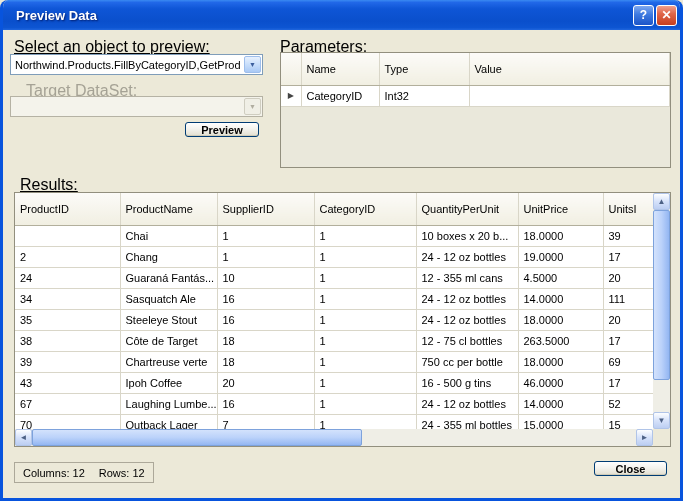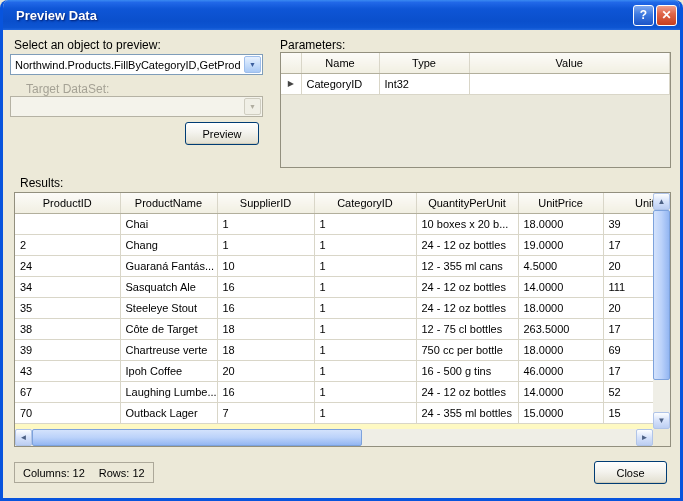--- a/index.html
+++ b/index.html
@@ -32,53 +32,54 @@
   .tb-buttons { display:flex; gap:2px; margin-right:6px; }
   .tb-btn {
     width:21px; height:21px; border:1px solid #fff; border-radius:3px;
     display:flex; align-items:center; justify-content:center;
     color:#fff; font-weight:bold; font-size:12px; cursor:default;
   }
   .tb-btn.help  { background:linear-gradient(180deg,#7FA8EF 0%,#3D79E0 45%,#1C55C8 100%); }
   .tb-btn.close { background:linear-gradient(180deg,#F0A08C 0%,#E0664A 40%,#C63F1F 100%); }
   
   .content { position:absolute; top:30px; left:0; right:0; bottom:0; }
-  .lbl { position:absolute; font-size:12px; white-space:nowrap; }
+  .lbl { position:absolute; font-size:16px; white-space:nowrap;text-decoration:underline; }
   .lbl.disabled { color:#A5A295;margin-left:12px; }
   
   .combo {
     position:absolute; height:21px; background:#fff;
     border:1px solid #7F9DB9; display:flex; align-items:center;
   }
   .combo-text { flex:1; padding:0 4px; white-space:nowrap; overflow:hidden; font-size:11px; }
   .combo-btn {
     width:17px; height:17px; margin:1px; border:1px solid #9EBEEB; border-radius:2px;
     background:linear-gradient(180deg,#E8F1FE 0%,#CBE0FB 45%,#A9C9F5 100%);
     display:flex; align-items:center; justify-content:center;
   }
   .arrow { font-size:7px; color:#3C5E9C; line-height:1; }
   .combo.disabled { background:#F4F3EB; border-color:#B5B2A4; }
   .combo.disabled .combo-btn { background:#F0EFE6; border-color:#CFCDC0; }
   .combo.disabled .arrow { color:#B0ADA0; }
   
   .xp-btn {
-    position:absolute; height:23px; font-family:"Liberation Sans",sans-serif;
+    position:absolute; height:15px; font-family:"Liberation Sans",sans-serif;
     font-size:11px; color:#000;
     border:1px solid #003C74; border-radius:3px;
     background:linear-gradient(180deg,#FFFFFF 0%,#F4F3EE 45%,#E2DFD0 100%);
     box-shadow:inset 0 -1px 0 #CFCBB8;
+    font-weight:bold;
   }
   .preview-btn { left:182px; top:92px; width:74px; }
   .close-btn   { left:591px; top:431px; width:73px; }
   
   table.grid { border-collapse:collapse; table-layout:fixed; font-size:11px; }
   table.grid th {
     background:linear-gradient(180deg,#FCFBF8 0%,#F1EFE2 100%);
     border-right:1px solid #D9D6C8; border-bottom:1px solid #B2AF9C;
-    font-weight:normal; text-align:center; padding:3px 5px; height:20px;
+    font-weight:normal; text-align:left; padding:3px 5px; height:32px;
     white-space:nowrap; overflow:hidden;
   }
   table.grid td {
     background:#fff; border-right:1px solid #D9D6C8; border-bottom:1px solid #D9D6C8;
     padding:2px 5px; height:21px; white-space:nowrap; overflow:hidden;
   }
   td.selected { background:#316AC5; color:#fff; }
   td.selcell {
     background:linear-gradient(180deg,#FCFBF8 0%,#F1EFE2 100%);
     text-align:center; font-size:8px; color:#444; padding:2px 0;

